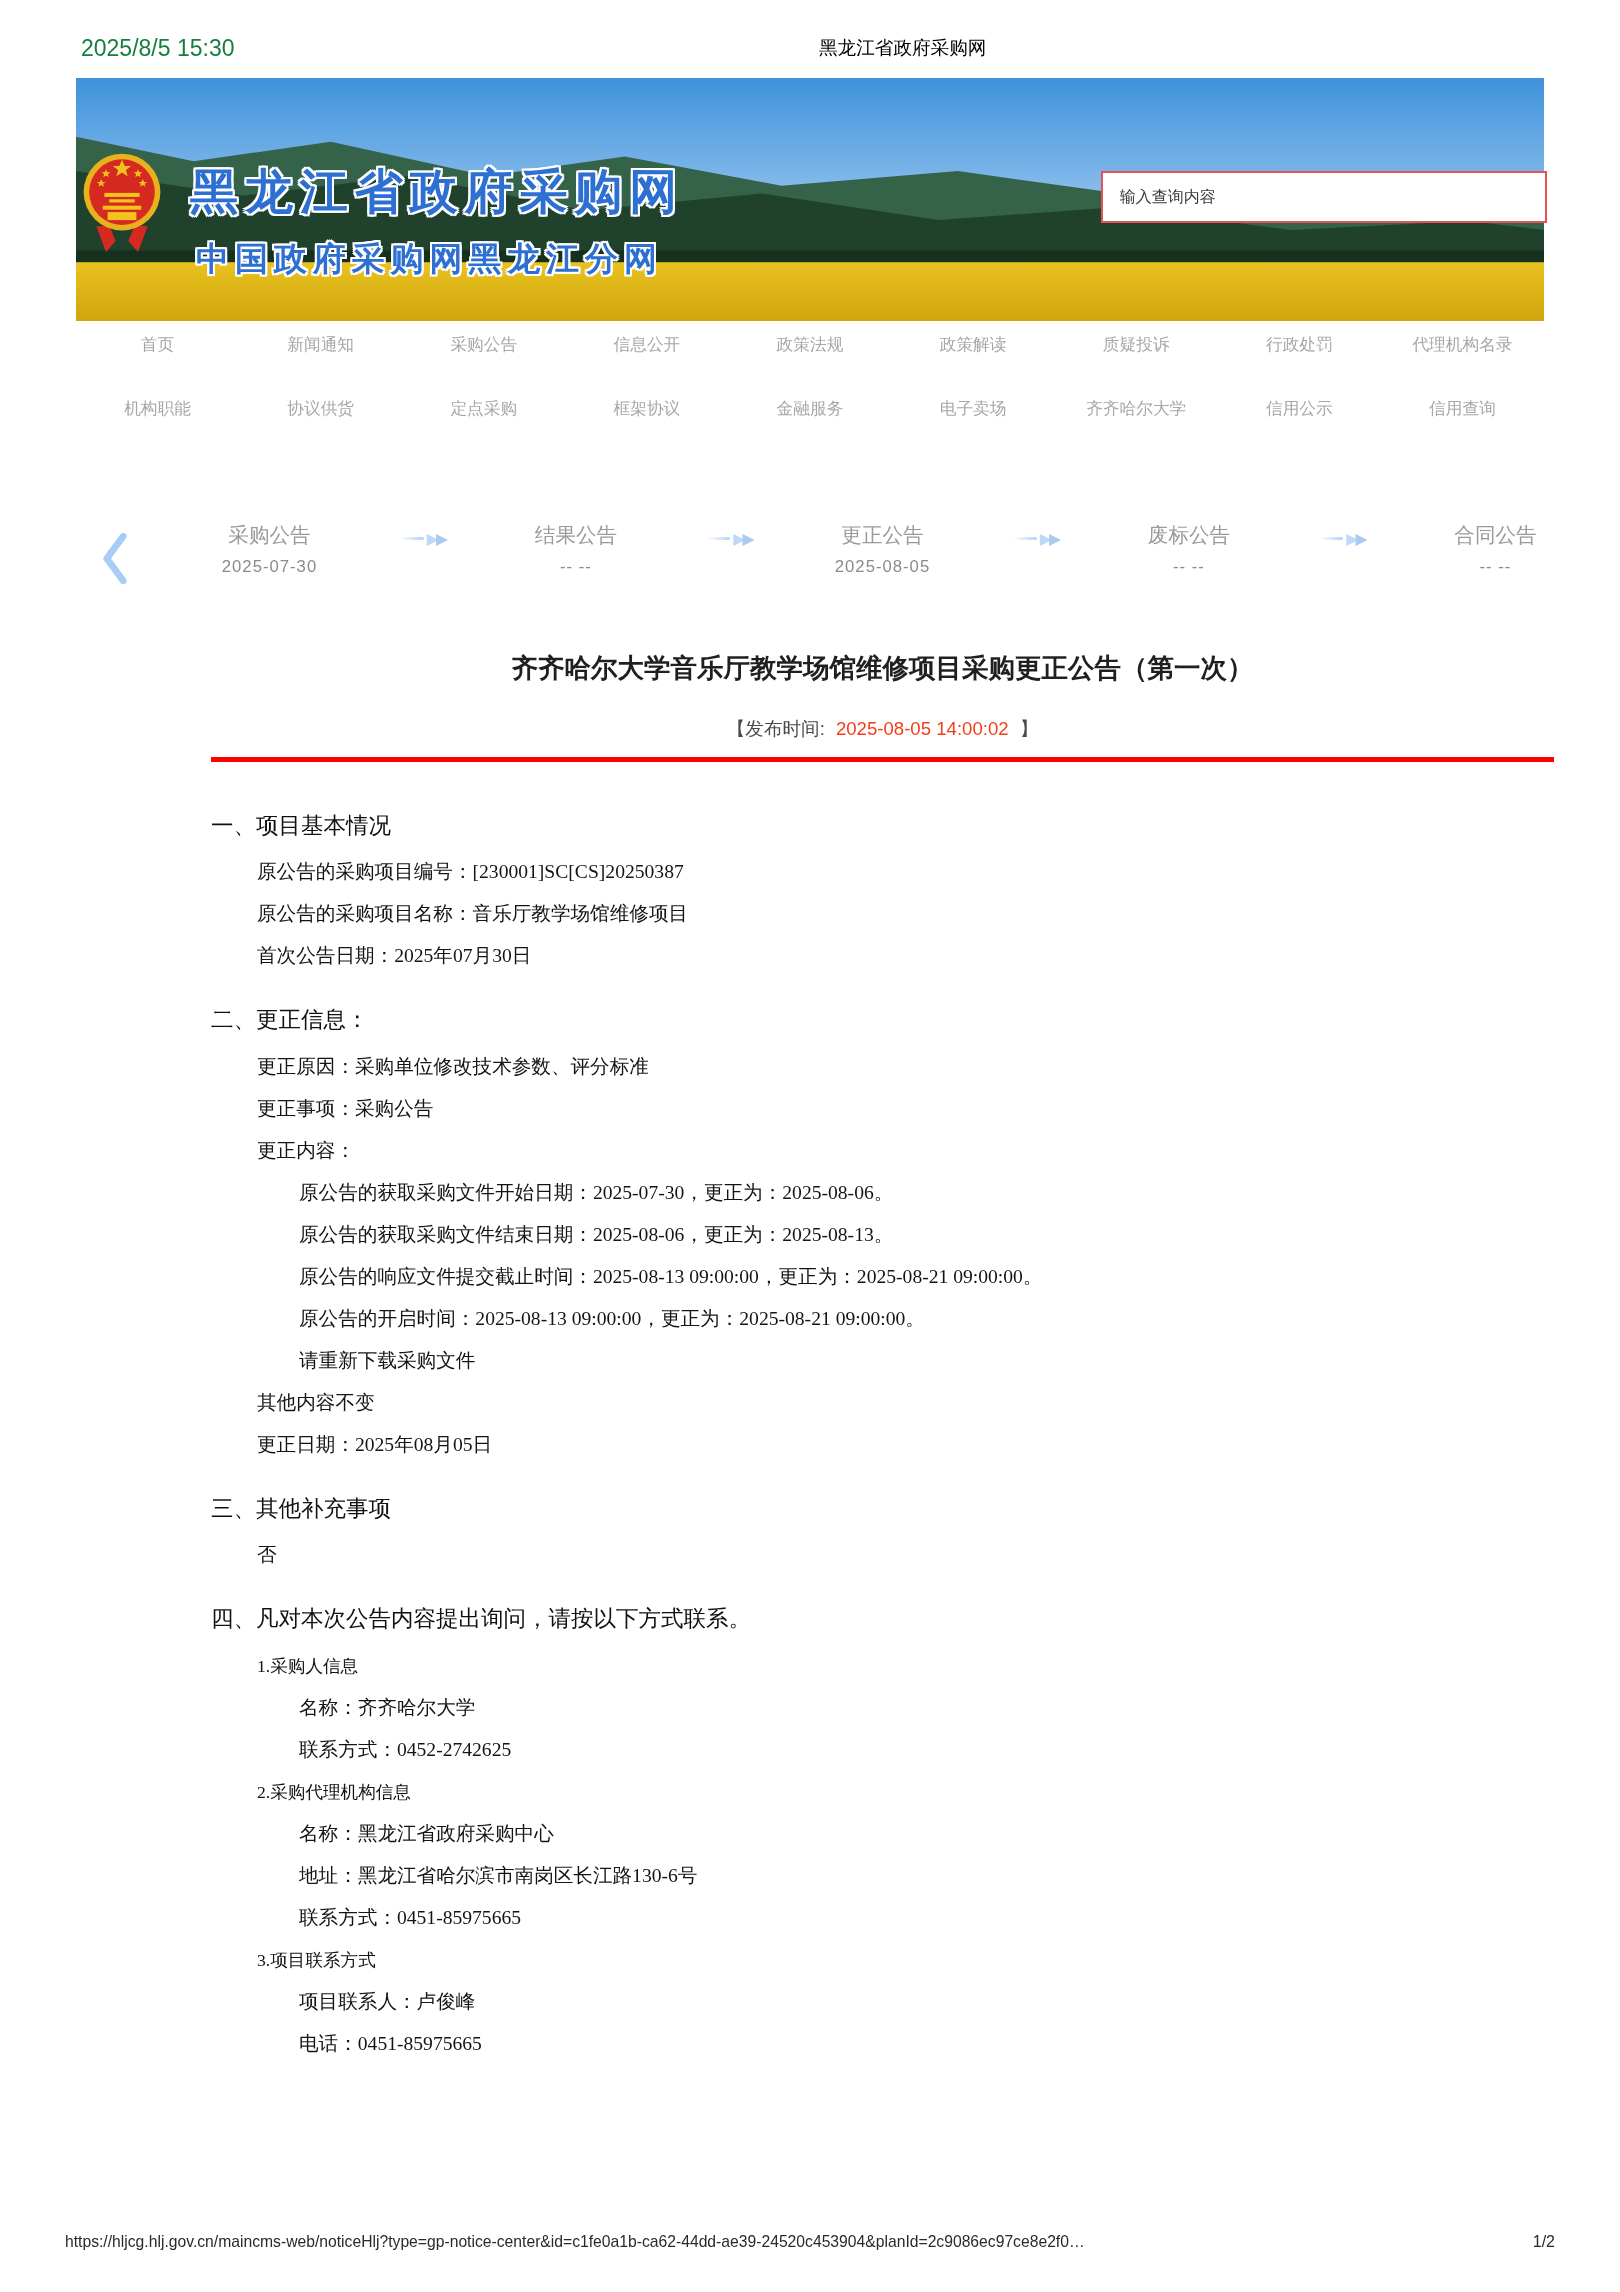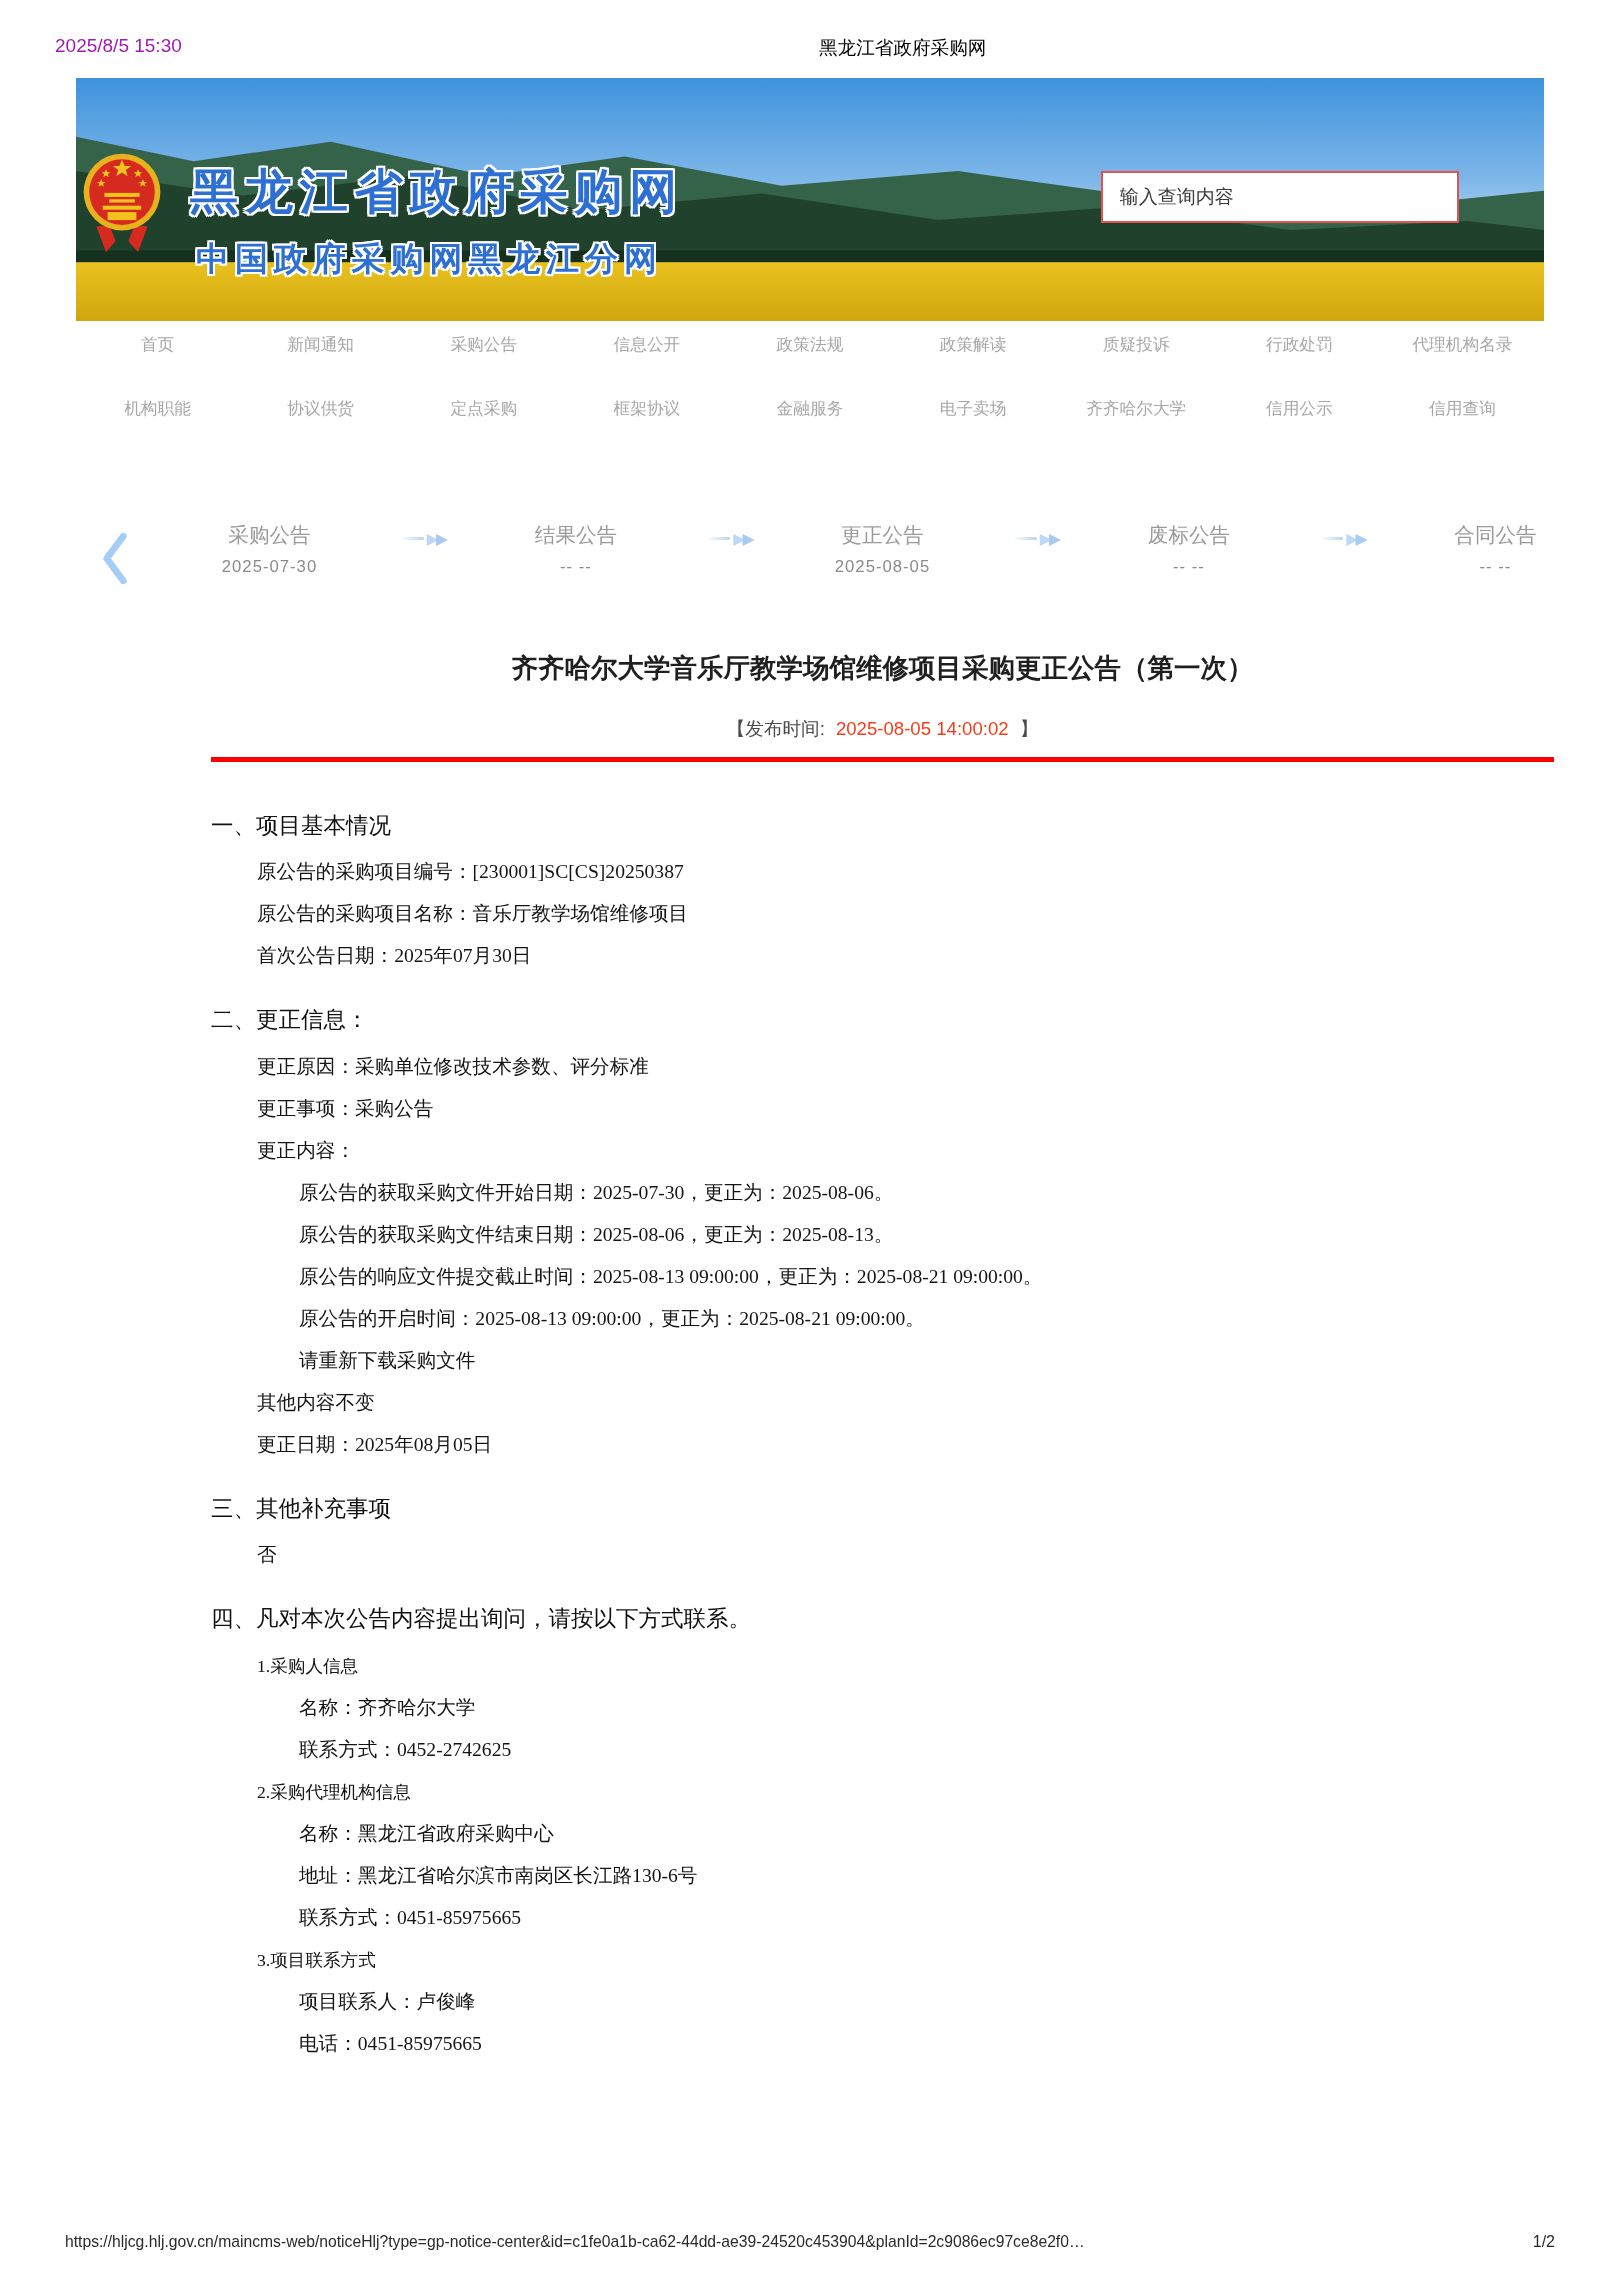--- a/index.html
+++ b/index.html
@@ -1,34 +1,34 @@
 <!DOCTYPE html>
 <html style="--rule-red: #ff0000; --pub-red: #f53c1a; --search-border: #e25454; --banner-blue: #2e6fd2; --arrow-blue: #a9cbf2; --nav-gray: #a7a7a7;"><head>
 <meta charset="utf-8">
 <style>
   html,body{margin:0;padding:0;background:#ffffff;}
   .page{position:relative;width:1620px;height:2293px;background:#fff;overflow:hidden;
         font-family:"Liberation Sans",sans-serif;}
 
   
-  .ph-date{position:absolute;left:55px;top:35px;font-size:19px;color:#a21caf;}
+  .ph-date{position:absolute;left:81px;top:35px;font-size:23px;color:#15803d;}
   .ph-title{position:absolute;left:819px;top:35px;font-size:18.6px;color:#000;}
 
   
   .banner{position:absolute;left:76px;top:78px;width:1468px;height:243px;overflow:hidden;}
   .banner .scene{position:absolute;left:0;top:0;width:100%;height:100%;display:block;}
   .emblem{position:absolute;left:5.9px;top:63px;width:80px;height:131px;}
   .site-title{position:absolute;left:114px;top:82px;font-size:48px;font-weight:bold;
       letter-spacing:6.9px;color:var(--banner-blue,#2e6fd2);white-space:nowrap;
       text-shadow:-2px 0 #fff,2px 0 #fff,0 -2px #fff,0 2px #fff,-2px -2px #fff,2px 2px #fff,-2px 2px #fff,2px -2px #fff;}
   .site-sub{position:absolute;left:120px;top:159px;font-size:33px;font-weight:bold;
       letter-spacing:5.9px;color:var(--banner-blue,#2e6fd2);white-space:nowrap;
       text-shadow:-2px 0 #fff,2px 0 #fff,0 -2px #fff,0 2px #fff,-2px -2px #fff,2px 2px #fff,-2px 2px #fff,2px -2px #fff;}
-  .search-box{position:absolute;left:1101px;top:171px;width:358px;height:52px;box-sizing:border-box;
-      background:#fff;border:2px solid var(--search-border,#e25454);font-size:19px;color:#333;
+  .search-box{position:absolute;left:1101px;top:171px;width:446px;height:52px;box-sizing:border-box;
+      background:#fff;border:2px solid var(--search-border,#e25454);font-size:16px;color:#333;
       padding:0 0 0 16.7px;outline:none;font-family:"Liberation Sans",sans-serif;z-index:5;}
   .search-box::placeholder{color:#3a3a3a;opacity:1;}
 
   
   .nav{position:absolute;left:76px;top:312px;width:1468px;}
   .nav-row{display:grid;grid-template-columns:repeat(9,1fr);height:64px;align-items:center;}
   .nav-item{text-align:center;font-size:16.7px;color:var(--nav-gray,#a7a7a7);cursor:pointer;white-space:nowrap;}
 
   
   .timeline{position:absolute;left:76px;top:521px;width:1500px;height:88px;}

